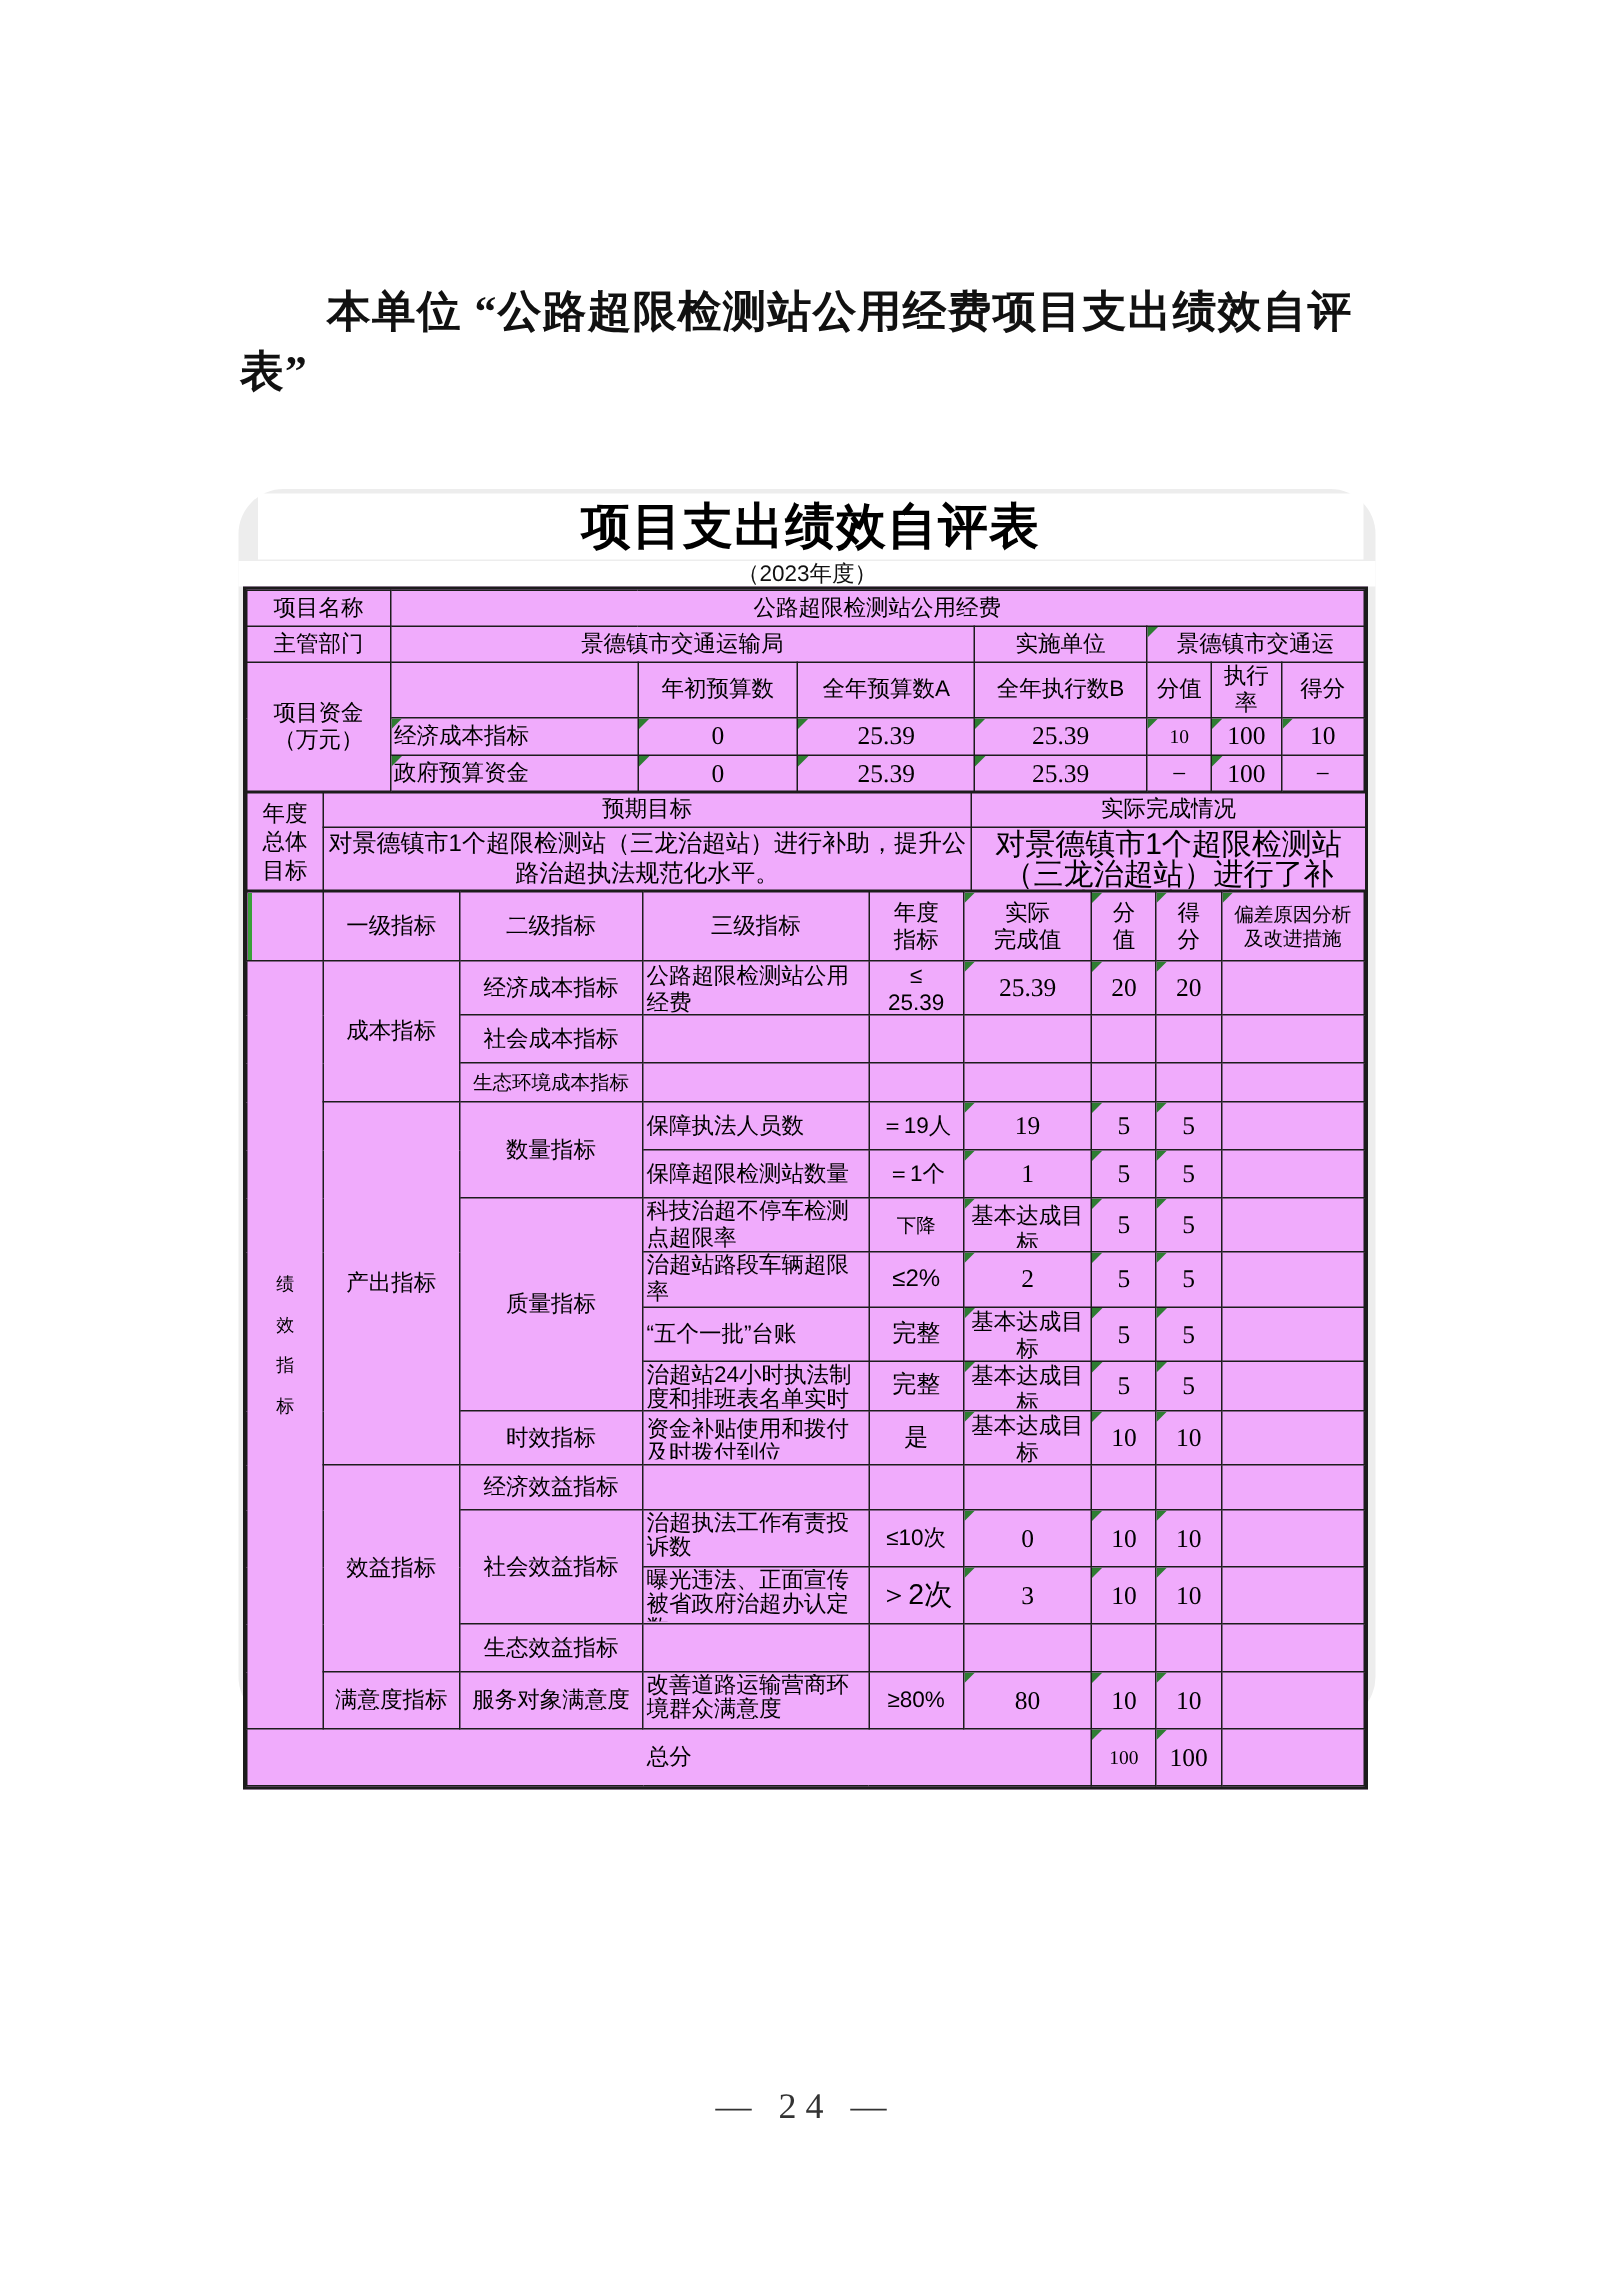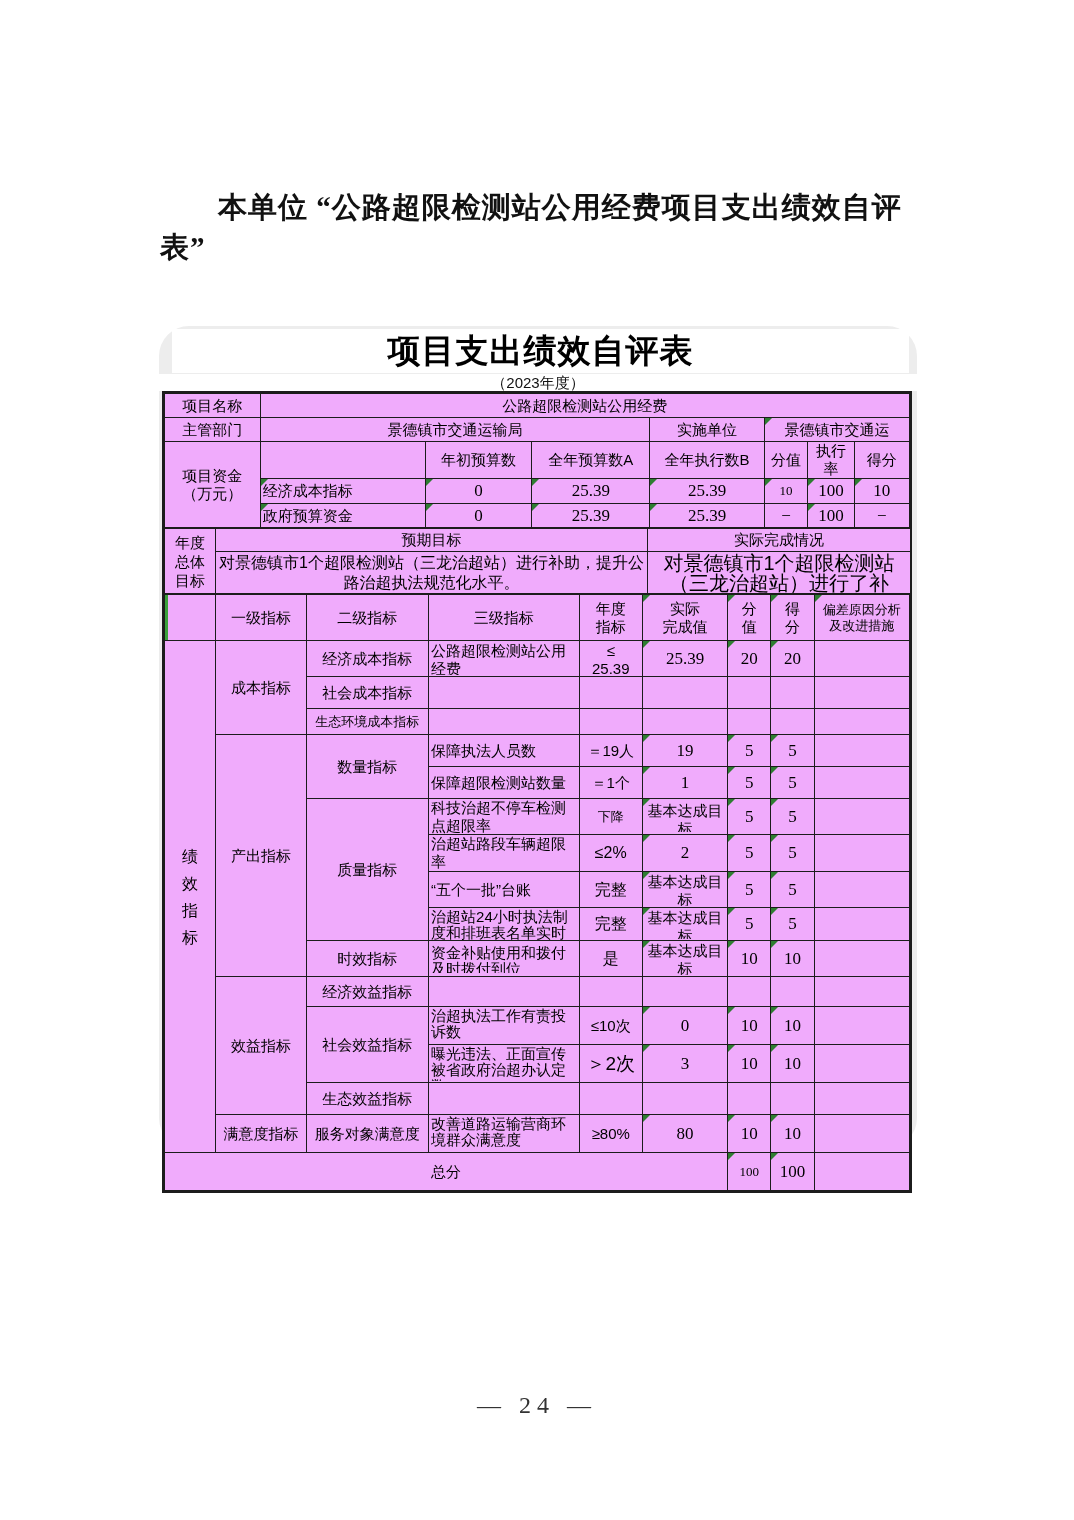--- a/index.html
+++ b/index.html
@@ -27,21 +27,21 @@
   .left{text-align:left;}
   .num{font-family:"Liberation Serif","DejaVu Serif",serif;font-size:17px;}
   .sm{font-size:13px;}
   .hdr{font-size:15px;}
   .hsm{font-size:13px;line-height:16px;margin-left:28px;}
   .clip{overflow:hidden;margin:0 auto;}
   
   .tri::before{content:"";position:absolute;top:0;left:0;width:0;height:0;
     border-top:7px solid #2e7d32;border-right:7px solid transparent;}
   .greenbar{box-shadow:inset 3px 0 0 #3aa03a;}
-  .vside div{width:18px;margin:0 auto;word-break:break-all;line-height:27px;font-size:16px;}
+  .vside div{width:18px;margin:0 auto;word-break:break-all;line-height:27px;font-size:12px;}
 
   .footer{position:absolute;left:0;top:1392px;width:1074px;text-align:center;
     font-family:"Liberation Serif","DejaVu Serif",serif;font-size:24px;color:#333;letter-spacing:6px;}
 </style>
 </head>
 <body>
 
 <div class="intro">
   <div class="l1">本单位 “公路超限检测站公用经费项目支出绩效自评表”</div>
 </div>

